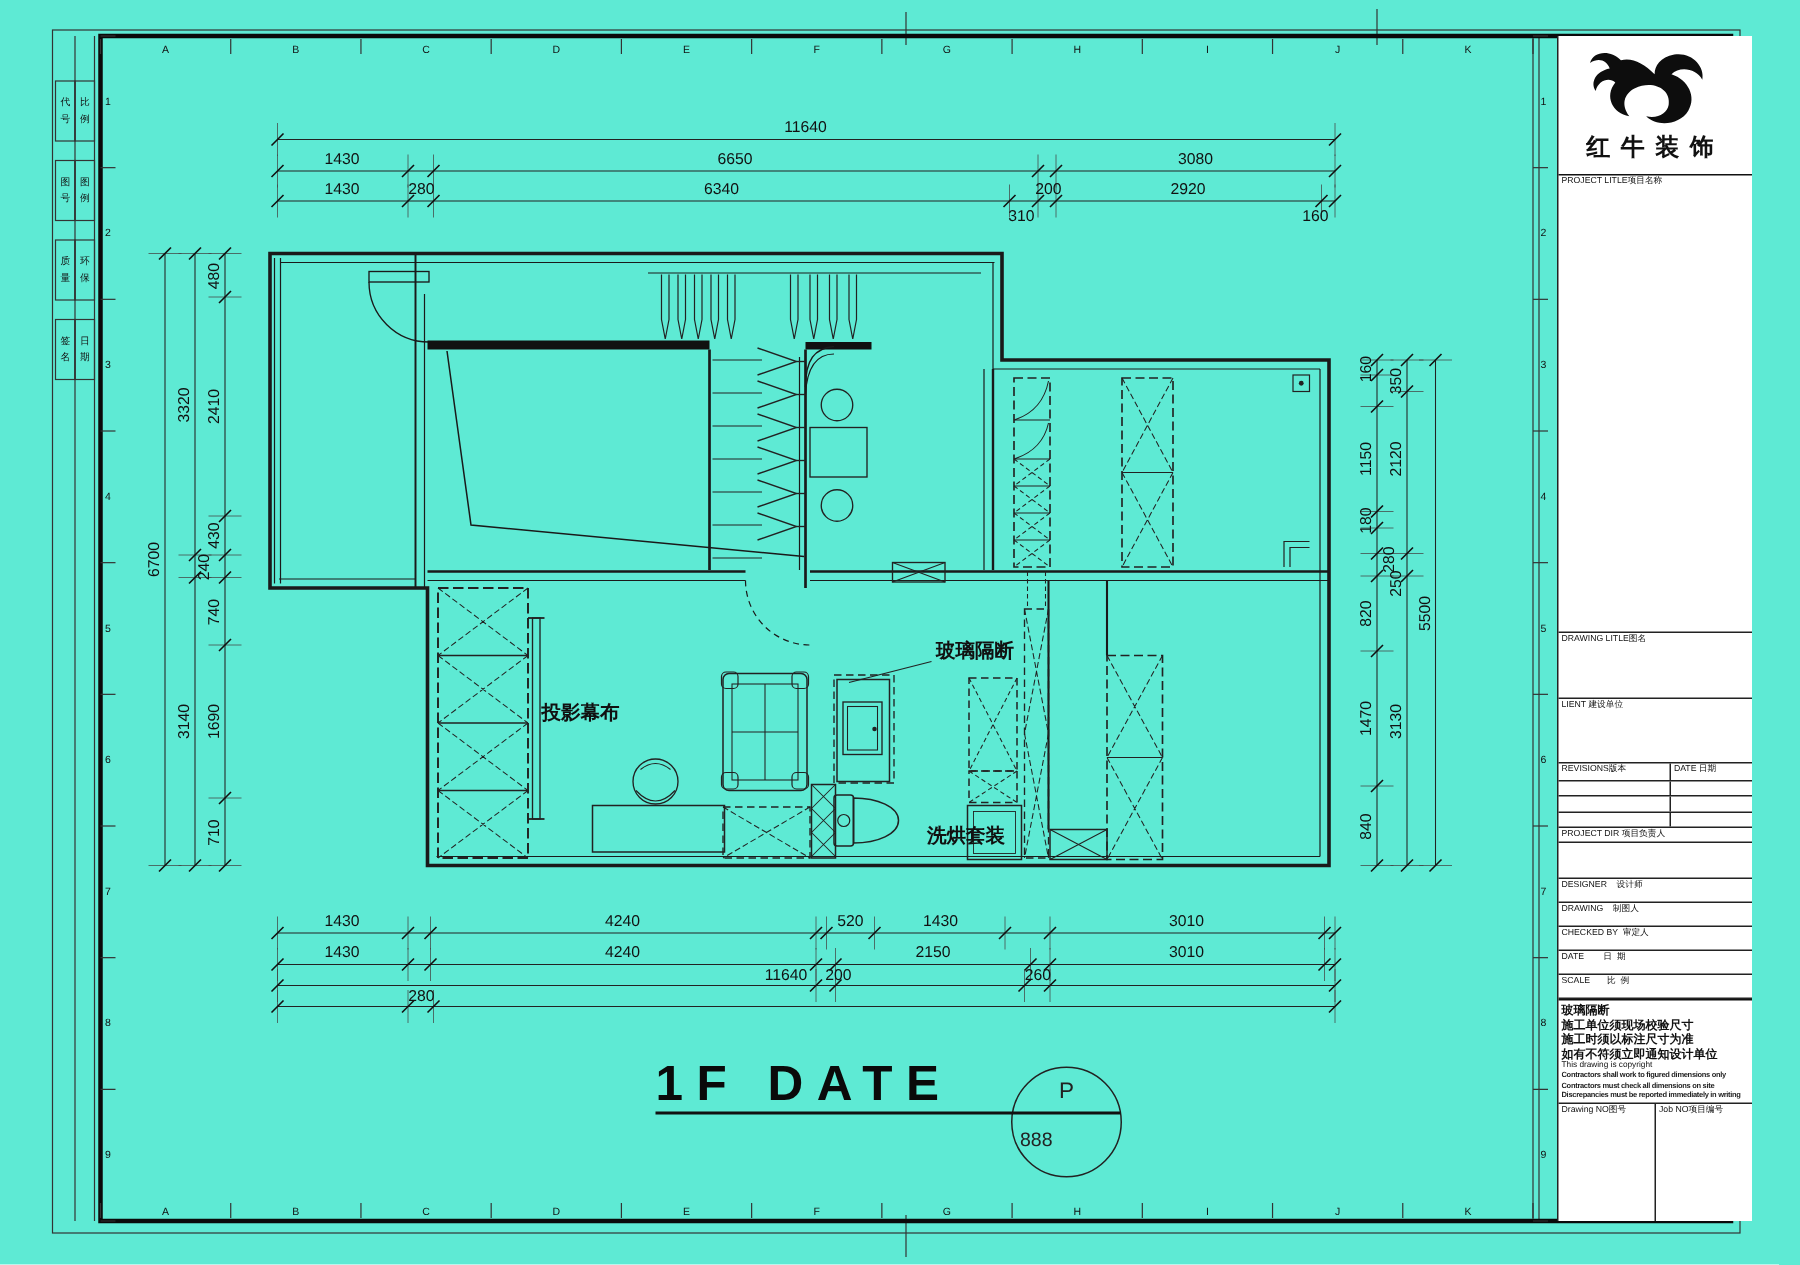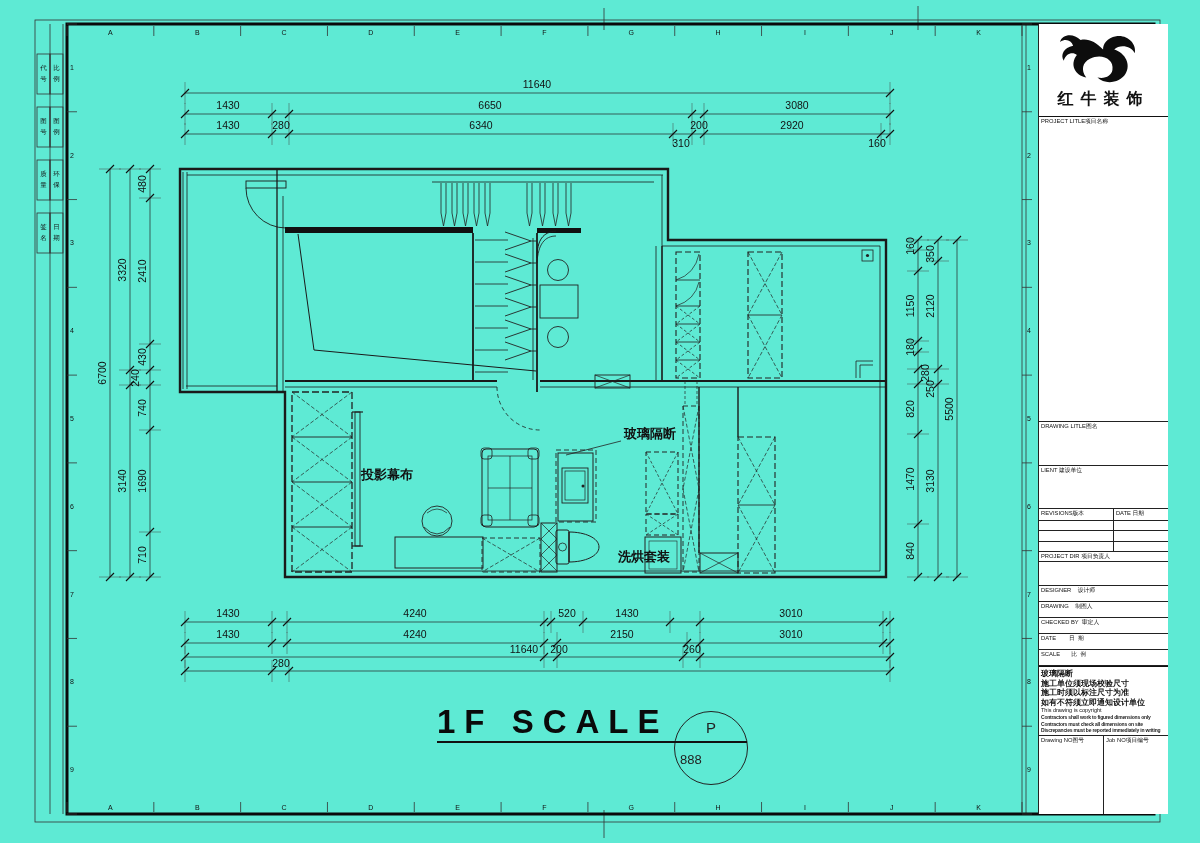--- a/index.html
+++ b/index.html
@@ -565,21 +565,21 @@
         <text x="618" y="561" font-size="13" fill="#111" font-weight="600">洗烘套装</text>
       </g>
   </svg>
 
   <div class="bubble">
     <span class="bt">P</span>
     <span class="bn">888</span>
   </div>
 
   <div class="cap">
-    <div class="cap-en">1F SCALE</div>
+    <div class="cap-en">1F DATE</div>
     <div class="cap-rule"></div>
   </div>
 
   <div class="tb">
     <div class="tb-logo">
       <svg width="104" height="58" viewBox="0 0 110 62">
         <path fill="#0d0d0d" d="M30 14 C22 6 10 8 8 16 C14 12 20 14 22 20 C12 22 8 30 12 36 C14 28 22 26 26 30 C18 40 24 52 36 54 C30 46 32 38 40 34 C52 28 66 34 64 46 C63 52 56 56 48 54 C56 62 72 60 78 50 C84 40 78 28 66 24 C72 18 84 20 88 28 C90 18 80 8 68 10 C58 12 54 18 54 24 C46 16 38 12 30 14 Z"></path>
       </svg>
     </div>
     <div class="tb-name">红牛装饰</div>

